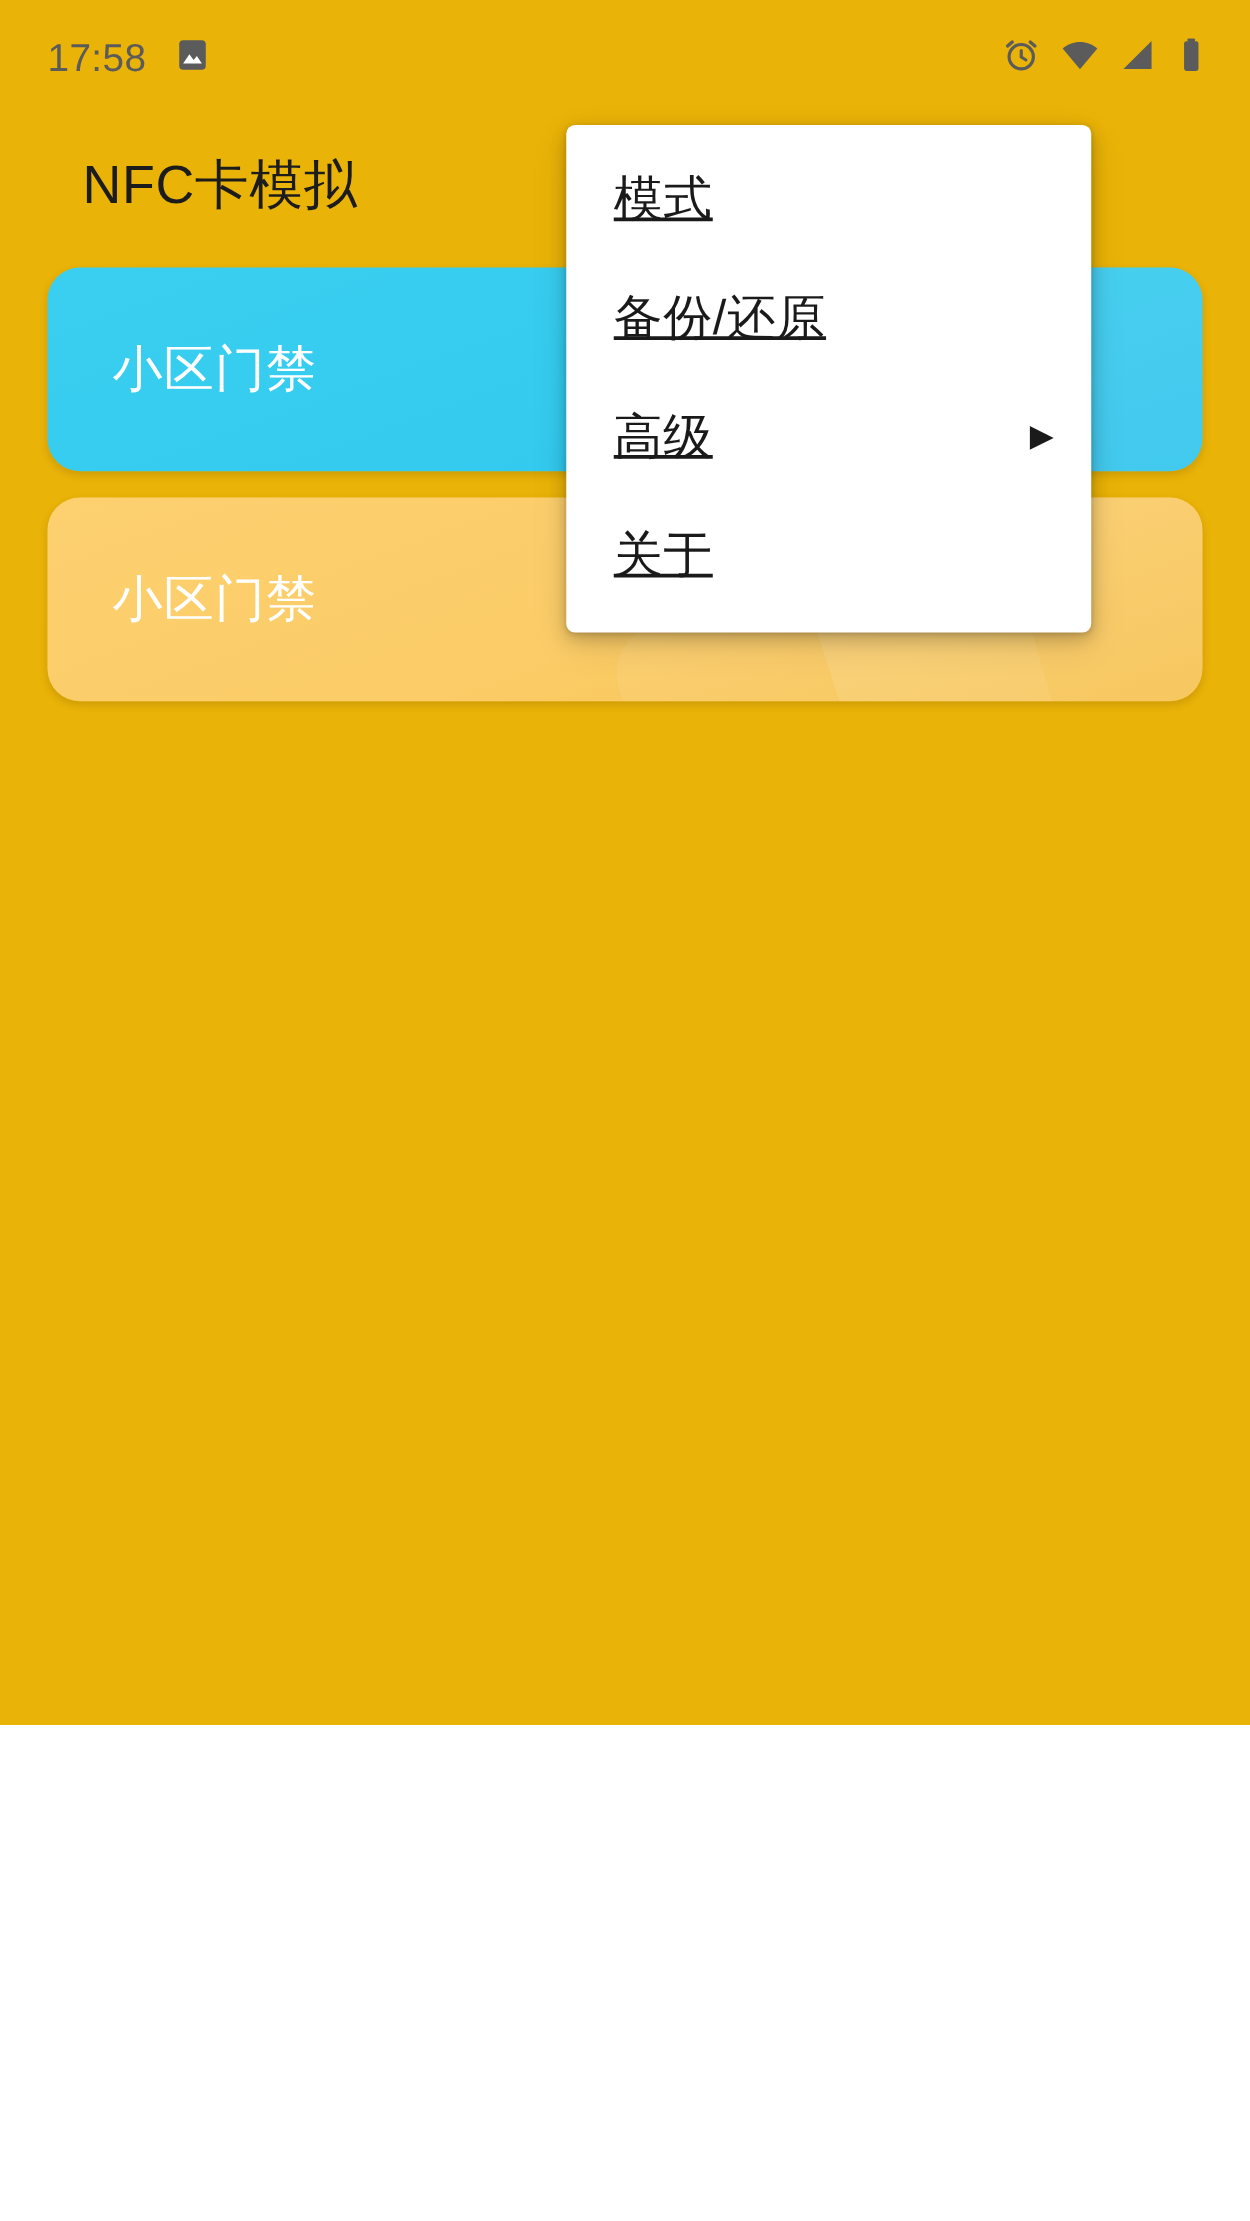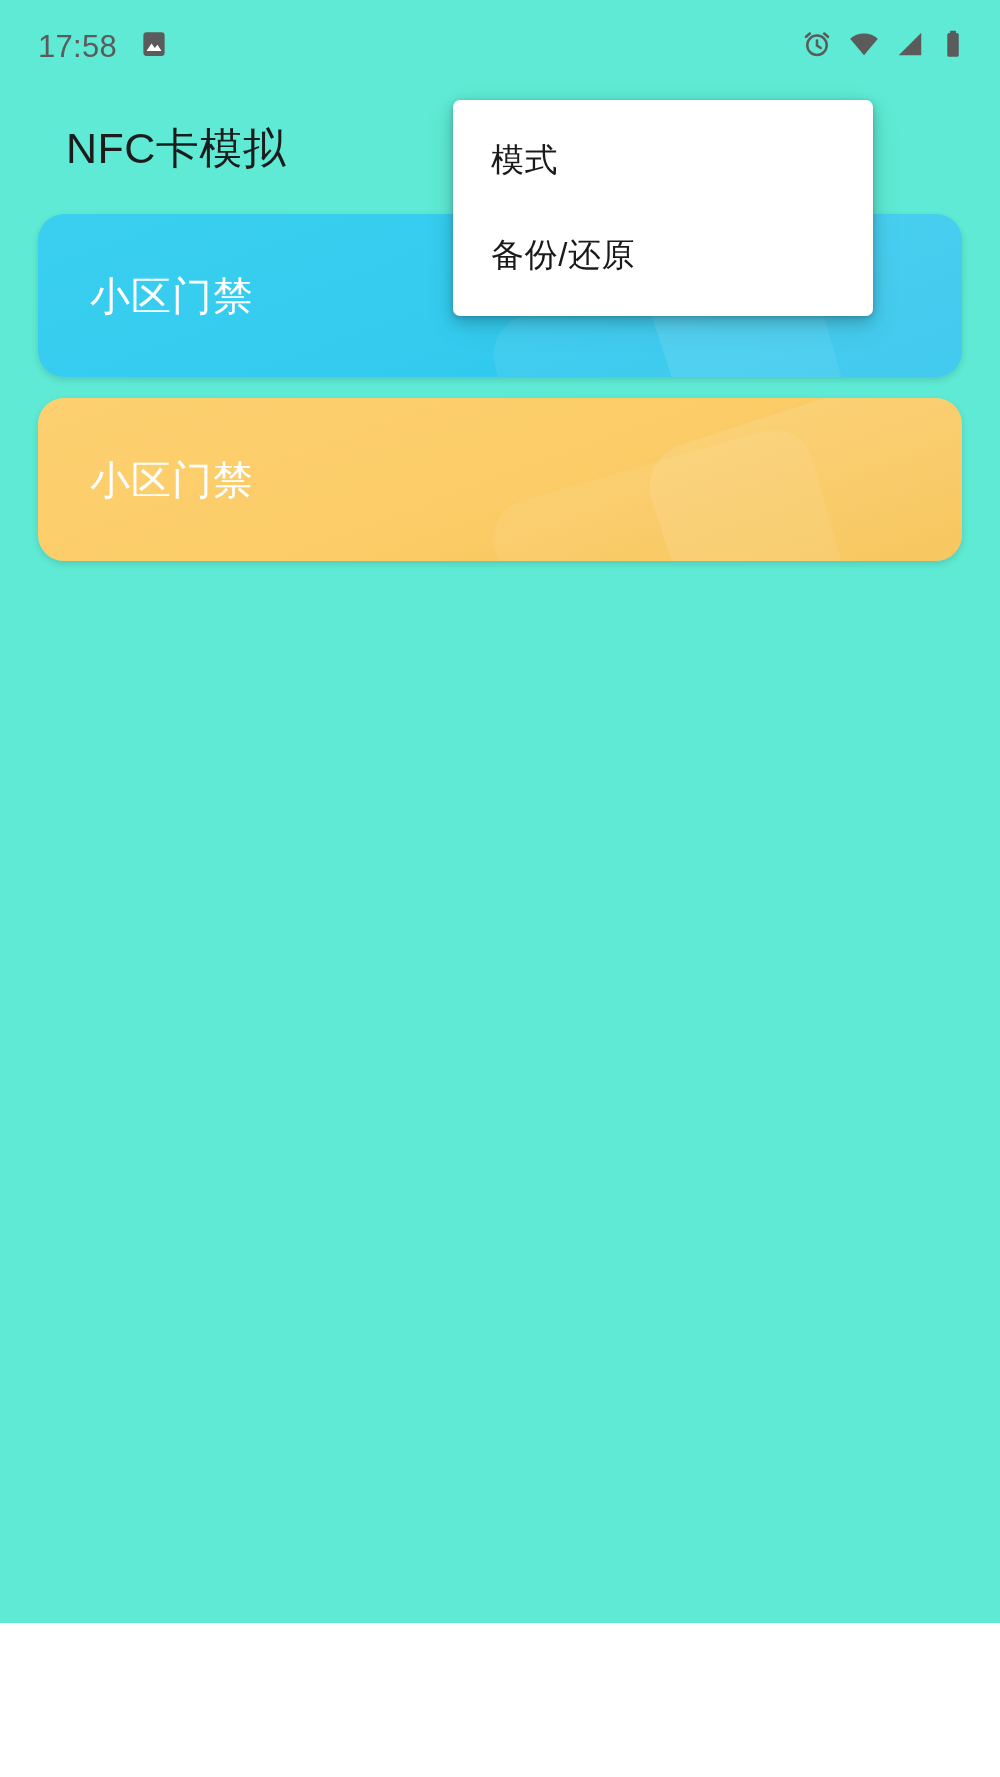--- a/index.html
+++ b/index.html
@@ -8,22 +8,22 @@
     width: 1000px;
     height: 1777px;
     background: #ffffff;
     font-family: "Liberation Sans", "DejaVu Sans", sans-serif;
     overflow: hidden;
   }
 
   #screen {
     position: relative;
     width: 1000px;
-    height: 1623px;
-    background: #5eead4;
+    height: 1380px;
+    background: #eab308;
   }
 
   
   #status-bar {
     position: absolute;
     top: 0; left: 0;
     width: 1000px;
     height: 92px;
     display: flex;
     align-items: center;
@@ -126,25 +126,26 @@
     z-index: 50;
   }
   .menu-item {
     position: relative;
     height: 95px;
     display: flex;
     align-items: center;
     padding: 0 30px 0 38px;
   }
   .menu-item-label {
-    font-size: 33px;
+    font-size: 39px;
     color: #1a1a1a;
     letter-spacing: 0.6px;
     line-height: 1;
     white-space: nowrap;
+    text-decoration: underline;
   }
   .menu-item-arrow {
     margin-left: auto;
     font-size: 25px;
     color: #1a1a1a;
     line-height: 1;
   }
 </style>
 </head>
 <body>
@@ -211,18 +212,25 @@
 
     <div class="menu-item">
       <span class="menu-item-label">模式</span>
     </div>
 
 
     <div class="menu-item">
       <span class="menu-item-label">备份/还原</span>
     </div>
 
-
-
+    <div class="menu-item">
+      <span class="menu-item-label">高级</span>
+      <span class="menu-item-arrow">▶</span>
+    </div>
+
+
+    <div class="menu-item">
+      <span class="menu-item-label">关于</span>
+    </div>
 
   </div>
 
 </div>
 
 </body></html>

